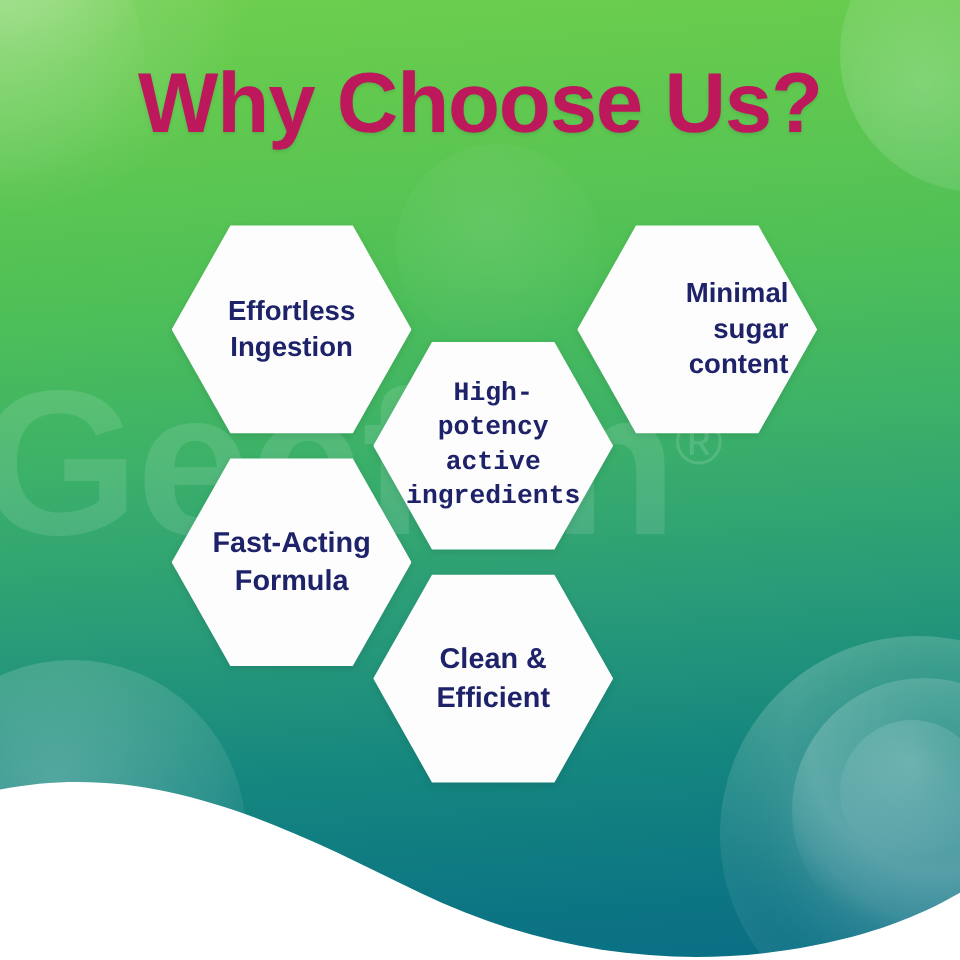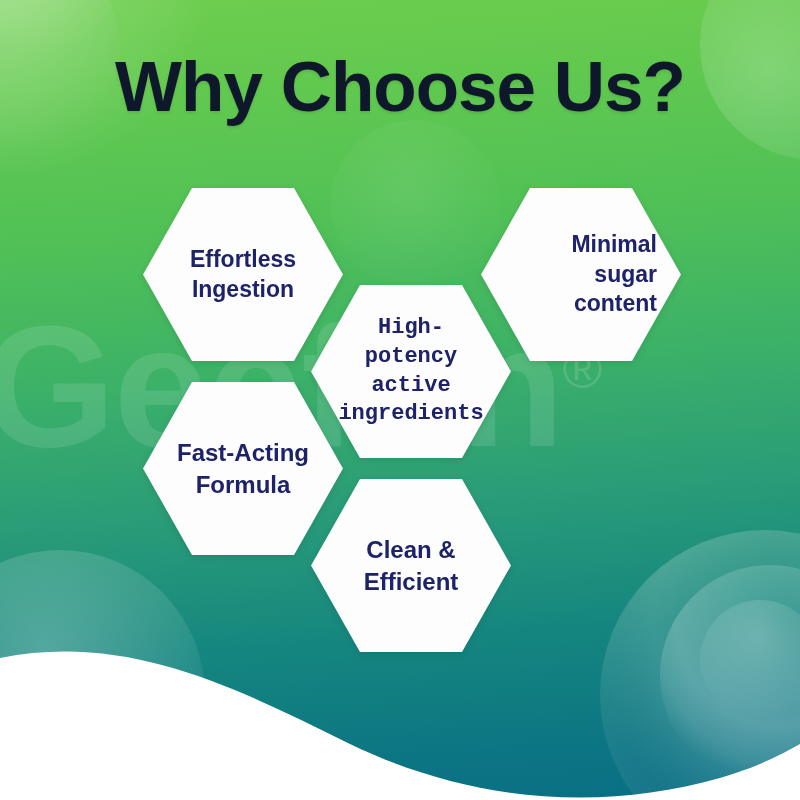--- a/index.html
+++ b/index.html
@@ -115,21 +115,21 @@
 
   
   .title {
     position:absolute;
     left:0; top:46px;
     width:800px;
     text-align:center;
     font-size:71px;
     font-weight:bold;
     letter-spacing:-1px;
-    color:#0f172a;
+    color:#be185d;
     text-shadow:0 2px 3px rgba(0,0,0,0.10);
   }
 
   
   .hex-grid { position:absolute; left:6px; top:0; width:800px; height:800px; }
 
   .hex {
     position:absolute;
     width:204px; height:181px;
     display:flex;

